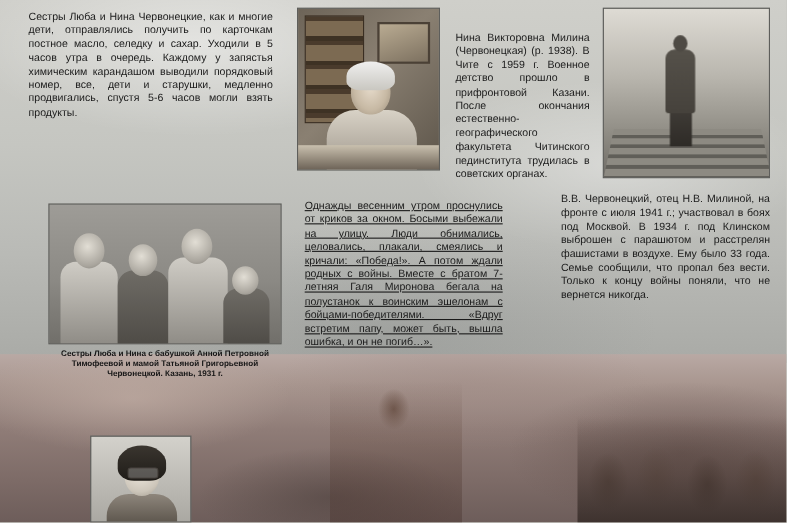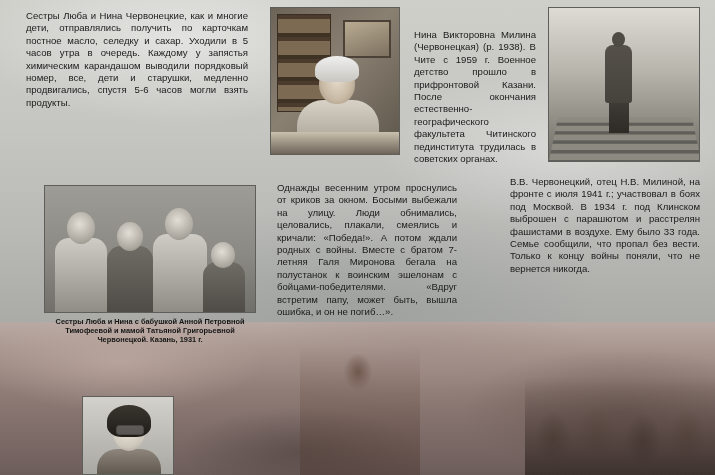--- a/index.html
+++ b/index.html
@@ -77,21 +77,21 @@
   
   .txt {
     position: absolute;
     color: #1a1a1a;
     font-size: 9.6px;
     line-height: 12.4px;
     text-align: justify;
   }
   .txt-1 { left: 26px; top: 10px; width: 222px; }
   .txt-2 { left: 414px; top: 9px; width: 122px; margin-top: 20px; }
-  .txt-3 { left: 277px; top: 182px; width: 180px; }
+  .txt-3 { left: 277px; top: 182px; width: 180px; text-decoration: underline; }
   .txt-4 { left: 510px; top: 176px; width: 190px; }
 
   .caption {
     position: absolute;
     left: 44px; top: 317px;
     width: 212px;
     color: #161616;
     font-size: 7.4px;
     line-height: 9.2px;
     text-align: center;

